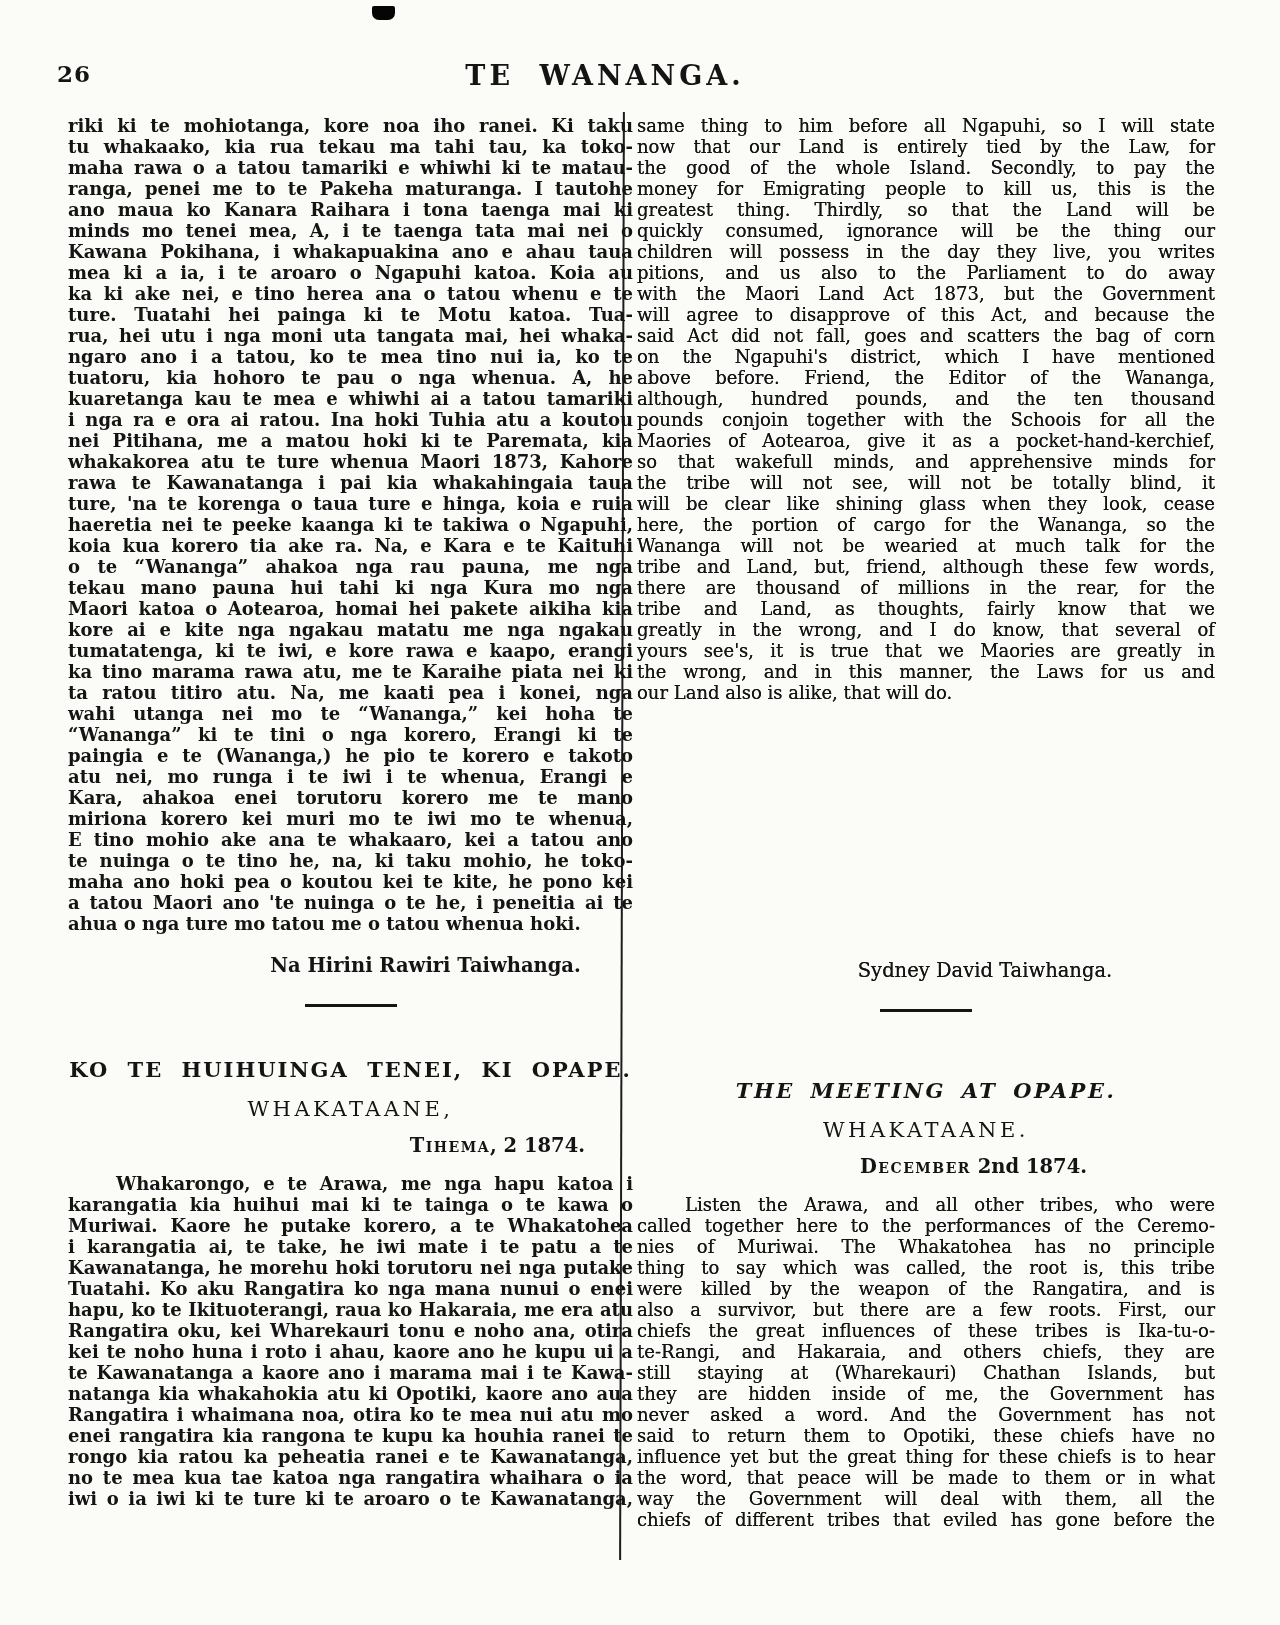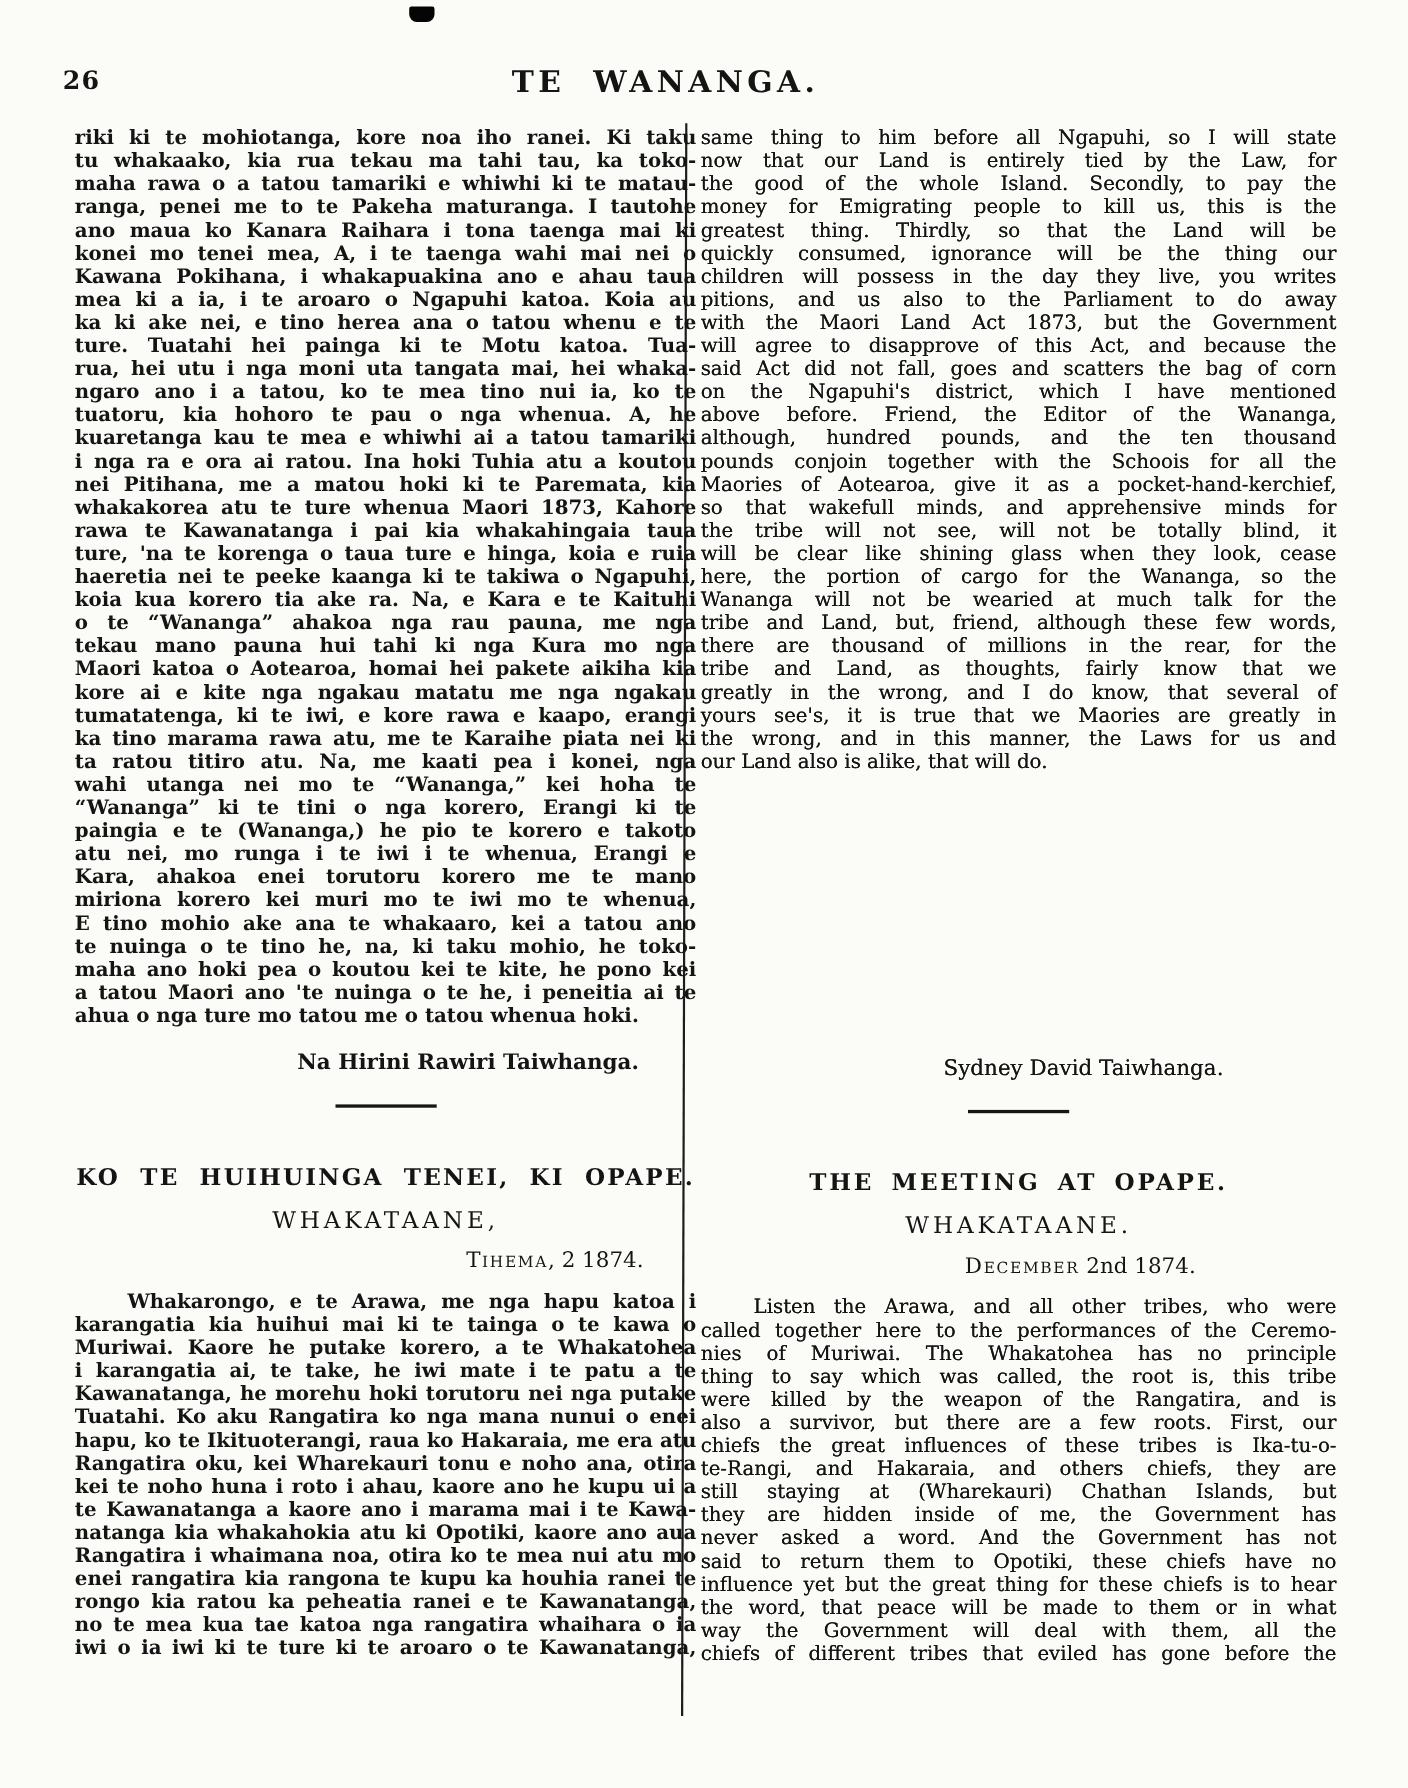--- a/index.html
+++ b/index.html
@@ -50,27 +50,27 @@
   .signature { font-size:19.5px; line-height:22px; text-align:center; }
   .column-left  .signature { margin-top:21px; padding-left:150px; font-weight:bold; }
   .column-right .signature { margin-top:257px; padding-left:118px; text-shadow:0 0 0.6px #222; }
   
   .short-rule { width:92px; border:0; border-top:3px solid #151515; margin:27px auto 0 auto; }
   
   .article-title {
     margin-top:50px; text-align:center; font-weight:bold;
     font-size:21px; line-height:26px; letter-spacing:2px; word-spacing:9px;
   }
-  .column-right .article-title { margin-top:50px; letter-spacing:2.5px; word-spacing:6px; }
+  .column-right .article-title { margin-top:66px; letter-spacing:2.5px; word-spacing:6px;font-style:italic; }
   .article-subtitle {
     margin-top:13px; text-align:center; font-weight:normal;
     font-size:21px; line-height:26px; letter-spacing:3.5px;
   }
   .article-date {
-    margin-top:12px; font-size:19.5px; line-height:24px; font-weight:normal;
+    margin-top:12px; font-size:19.5px; line-height:24px; font-weight:bold;
     text-align:right;
   }
   .column-left  .article-date { padding-right:48px; }
   .column-right .article-date { padding-right:128px; }
   .article-date .sc { font-variant:small-caps; letter-spacing:1.5px; }
   .italic-lead { margin-top:15px; }
   .article-body { margin-top:15px; }
 </style>
 </head>
 <body>
@@ -82,21 +82,21 @@
 
 <div class="column-divider"></div>
 
 <div class="column column-left">
   <div class="textblock">
       <div class="line">riki ki te mohiotanga, kore noa iho ranei.  Ki taku</div>
       <div class="line">tu whakaako, kia rua tekau ma tahi tau, ka toko-</div>
       <div class="line">maha rawa o a tatou tamariki e whiwhi ki te matau-</div>
       <div class="line">ranga, penei me to te Pakeha maturanga.  I tautohe</div>
       <div class="line">ano maua ko Kanara Raihara i tona taenga mai ki</div>
-      <div class="line">konei mo tenei mea, A, i te taenga wahi mai nei o</div>
+      <div class="line">minds mo tenei mea, A, i te taenga tata mai nei o</div>
       <div class="line">Kawana Pokihana, i whakapuakina ano e ahau taua</div>
       <div class="line">mea ki a ia, i te aroaro o Ngapuhi katoa.  Koia au</div>
       <div class="line">ka ki ake nei, e tino herea ana o tatou whenu e te</div>
       <div class="line">ture.  Tuatahi hei painga ki te Motu katoa.  Tua-</div>
       <div class="line">rua, hei utu i nga moni uta tangata mai, hei whaka-</div>
       <div class="line">ngaro ano i a tatou, ko te mea tino nui ia, ko te</div>
       <div class="line">tuatoru, kia hohoro te pau o nga whenua.  A, he</div>
       <div class="line">kuaretanga kau te mea e whiwhi ai a tatou tamariki</div>
       <div class="line">i nga ra e ora ai ratou.  Ina hoki Tuhia atu a koutou</div>
       <div class="line">nei Pitihana, me a matou hoki ki te Paremata, kia</div>

